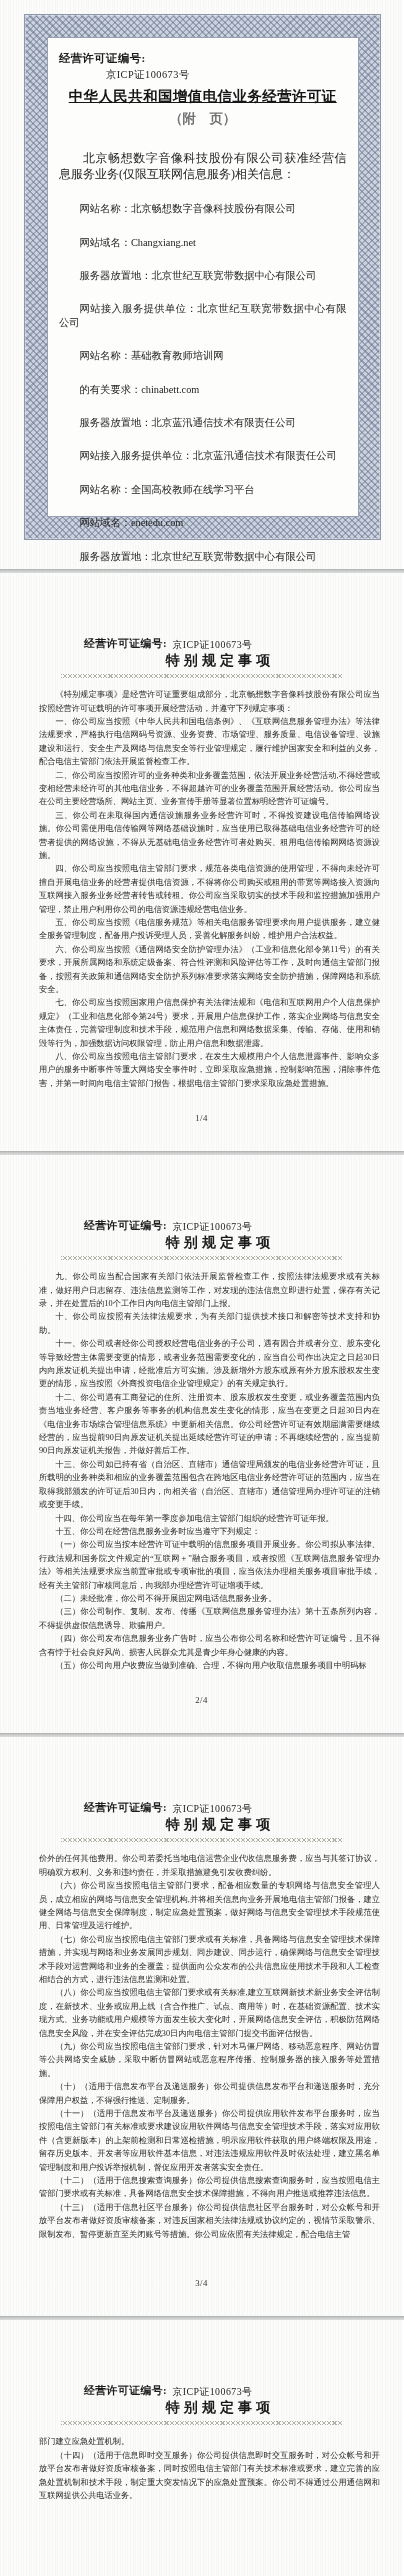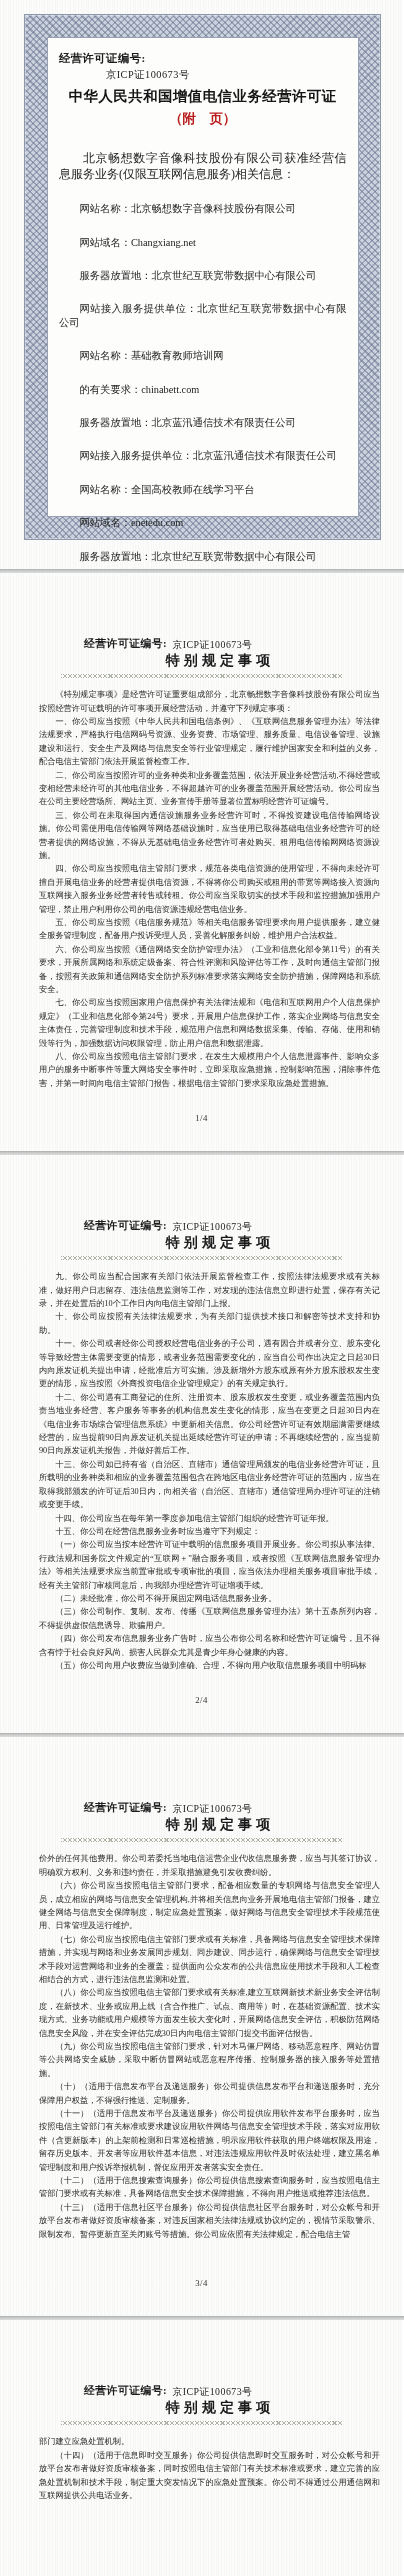--- a/index.html
+++ b/index.html
@@ -36,22 +36,22 @@
     box-shadow:inset 0 0 0 1px rgba(255,255,255,.35);
   }
   .cert-inner {
     position:absolute; inset:21.6px;
     background:#fdfdfc;
     border:0.5px solid #98a1b3;
     padding:6.2px 11.3px 0 11.3px;
   }
   .cert-label { font-size:11.3px; font-weight:bold; color:#1c1c1c; margin-top:7.2px; letter-spacing:0.5px; }
   .cert-number { font-size:10.3px; color:#222; margin:1.5px 0 0 47px; letter-spacing:0.5px; }
-  .cert-title { text-align:center; font-size:14.4px; font-weight:bold; color:#161616; margin-top:5.2px; letter-spacing:0.5px; }
-  .cert-subtitle { text-align:center; font-size:13.4px; font-weight:bold; color:#b91c1c; margin-top:4.1px; }
+  .cert-title { text-align:center; font-size:14.4px; font-weight:bold; color:#161616; margin-top:5.2px; letter-spacing:0.5px;text-decoration:underline; }
+  .cert-subtitle { text-align:center; font-size:13.4px; font-weight:bold; color:#737373; margin-top:4.1px; }
   .cert-intro { font-size:12px; line-height:16px; text-indent:2em; text-align:justify; margin-top:22px; color:#222; }
   .cert-field { font-size:10.3px; line-height:13.4px; text-indent:2em; text-align:justify; margin-top:20px; color:#222; }
 
   
   .sp-page { position:relative; }
   .h-p2 { height:578px; }
   .h-p3 { height:578px; }
   .h-p4 { height:579px; }
   .h-p5 { height:553px; }
   .sp-header { position:absolute; top:64px; left:40px; white-space:nowrap;padding-left:44px; }

